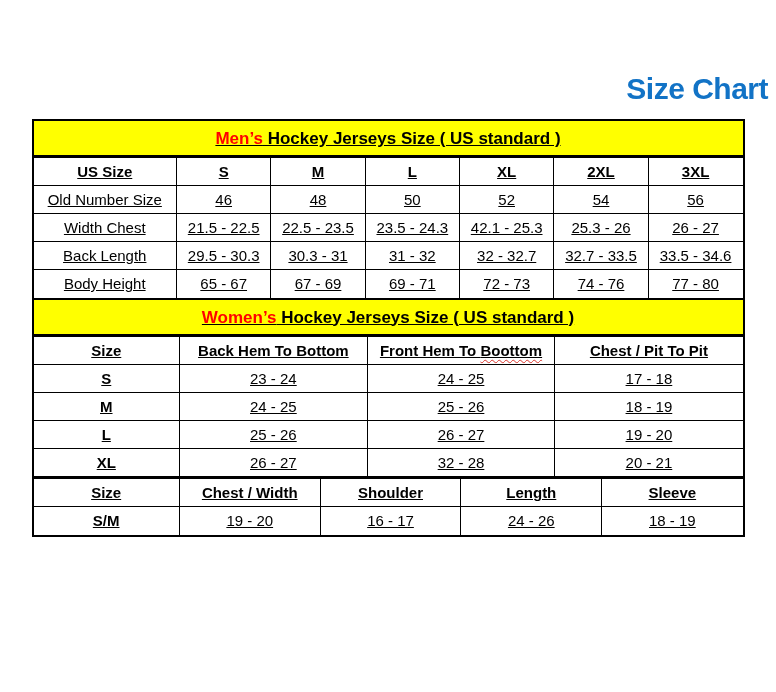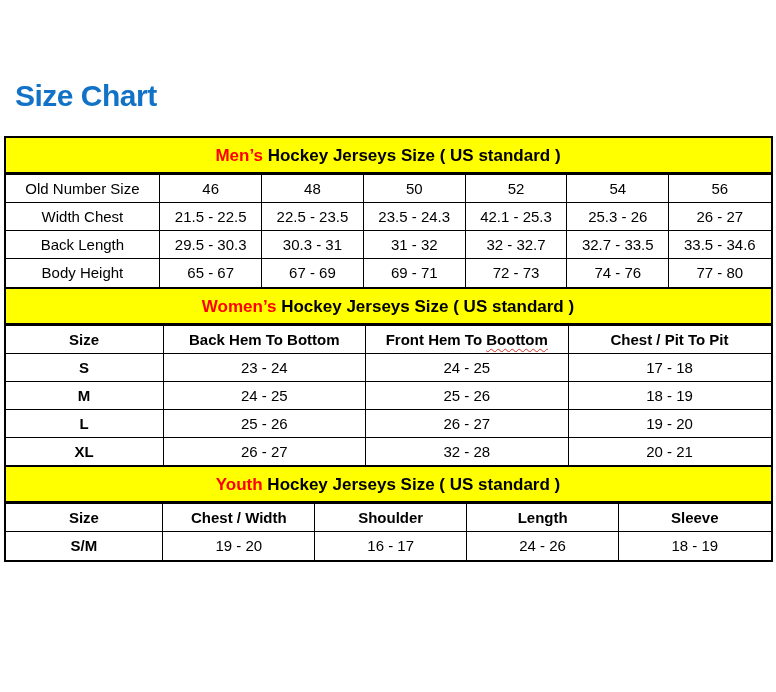--- a/index.html
+++ b/index.html
@@ -12,33 +12,34 @@
   html, body { margin: 0; padding: 0; }
   body {
     width: 776px;
     height: 692px;
     background: #ffffff;
     font-family: "Liberation Sans", "DejaVu Sans", sans-serif;
     color: #000;
     overflow: hidden;
   }
   .page-title {
-    margin: 15px;
+    margin: 8px;
     padding-top: 64px;
-    text-align: left;
+    text-align: right;
     font-size: 30px;
     line-height: 34px;
     font-weight: bold;
     letter-spacing: -0.5px;
     color: var(--color-title);
   }
   .chart-wrap {
-    width: 769px;
-    margin: 23px auto 0 auto;
+    width: 713px;
+    margin: 13px auto 0 auto;
     border: 2px solid var(--color-border);
+    text-decoration: underline;
   }
   .section + .section { border-top: 2px solid var(--color-border); }
   .banner {
     height: 36px;
     line-height: 36px;
     text-align: center;
     background: var(--color-banner);
     border-bottom: 2px solid var(--color-border);
     font-size: 17px;
     font-weight: bold;
@@ -97,20 +98,29 @@
         <col class="label-col-men">
           <col class="data-col-men">
           <col class="data-col-men">
           <col class="data-col-men">
           <col class="data-col-men">
           <col class="data-col-men">
           <col class="data-col-men">
       </colgroup>
       <tbody>
         <tr>
+          <th>US Size</th>
+          <th>S</th>
+          <th>M</th>
+          <th>L</th>
+          <th>XL</th>
+          <th>2XL</th>
+          <th>3XL</th>
+        </tr>
+        <tr>
           <td>Old Number Size</td>
           <td>46</td>
           <td>48</td>
           <td>50</td>
           <td>52</td>
           <td>54</td>
           <td>56</td>
         </tr>
         <tr>
           <td>Width Chest</td>
@@ -181,21 +191,20 @@
           <td class="bold-label">XL</td>
           <td>26 - 27</td>
           <td>32 - 28</td>
           <td>20 - 21</td>
         </tr>
       </tbody>
     </table>
   </div>
 
   <div class="section">
-    <div class="banner"><span class="hl">Youth</span><span> Hockey Jerseys Size ( US standard )</span></div>
     <table>
       <colgroup>
         <col class="label-col-youth">
           <col class="data-col-youth">
           <col class="data-col-youth">
           <col class="data-col-youth">
           <col class="data-col-youth">
       </colgroup>
       <tbody>
         <tr>

